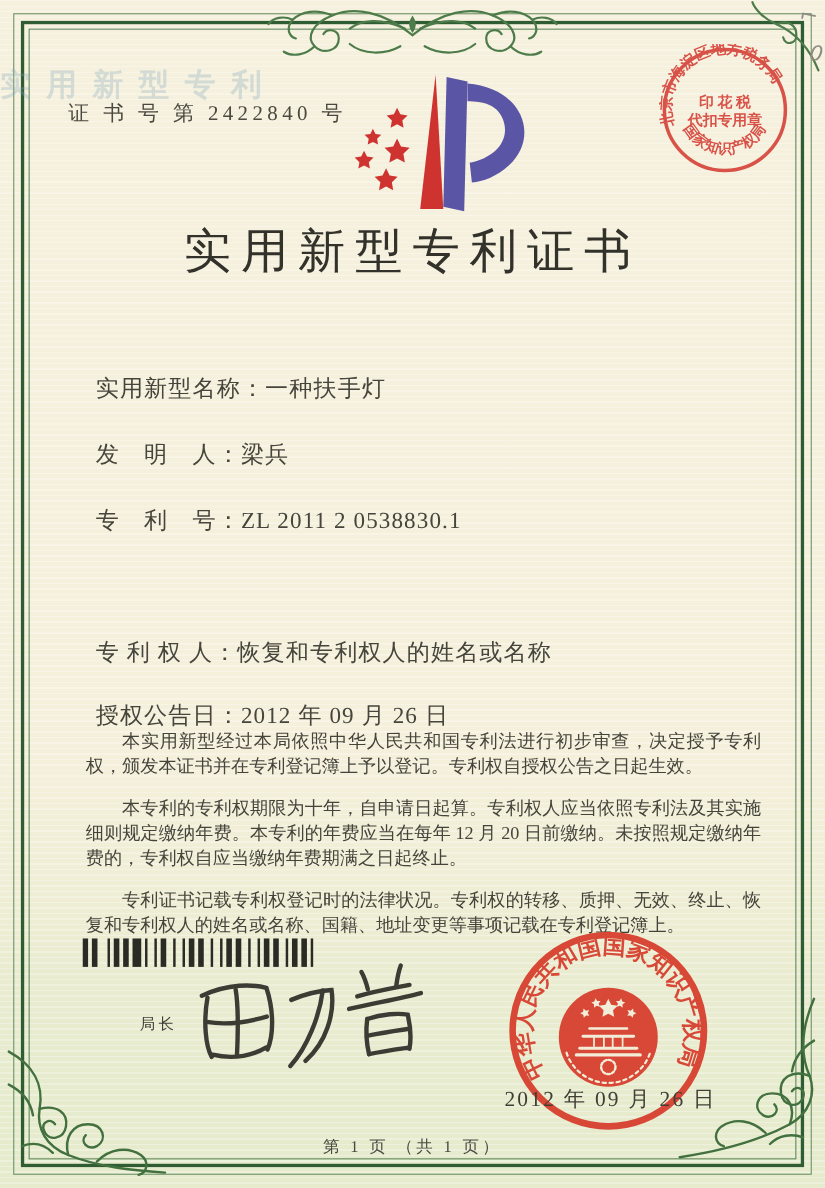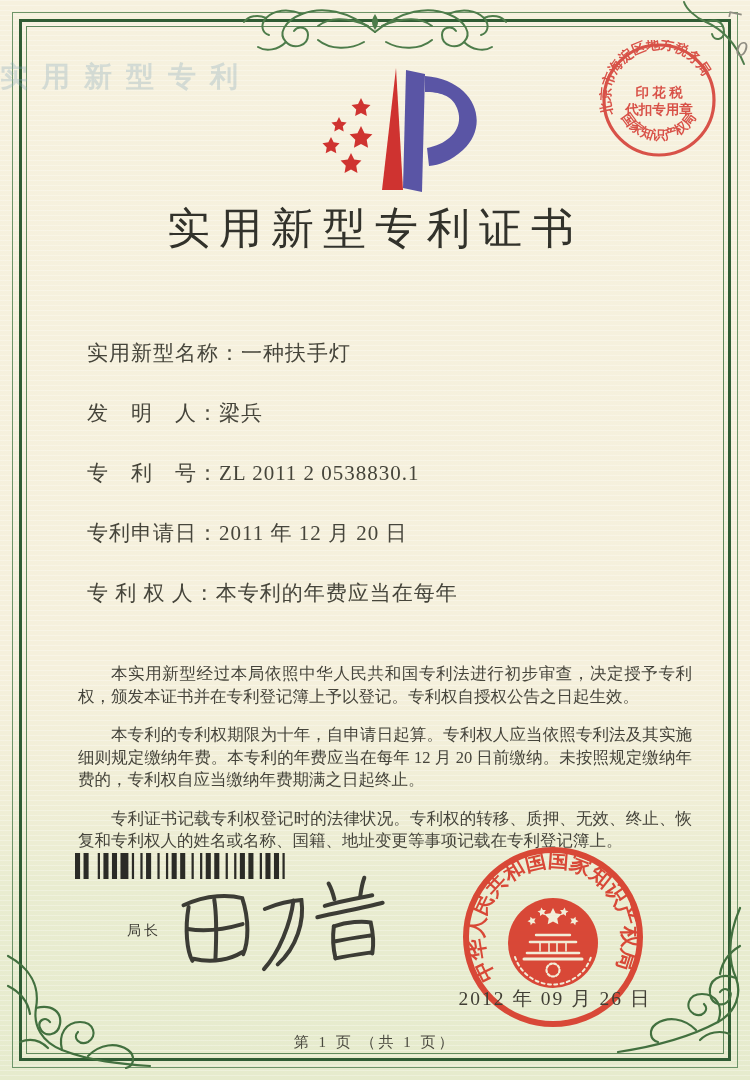--- a/index.html
+++ b/index.html
@@ -95,20 +95,21 @@
 
   <svg class="ornament" style="left:682px;top:0px" width="68" height="70" viewBox="0 0 68 70">
     <g stroke="#4d7c4a" fill="none" stroke-width="2" stroke-linecap="round">
       <path d="M62,64 C54,44 42,30 24,22 C12,17 4,8 2,2"></path>
       <path d="M24,22 C34,18 42,22 42,32 C42,40 32,42 30,34"></path>
     </g>
   </svg>
 
   <div class="watermark">实用新型专利</div>
 
+  <div class="cert-no">证 书 号 第 2422840 号</div>
 
   <svg class="logo" width="186" height="136" viewBox="0 0 186 136">
     <defs>
       <path id="st" d="M0,-1 L0.294,-0.405 L0.951,-0.309 L0.476,0.155 L0.588,0.809 L0,0.5 L-0.588,0.809 L-0.476,0.155 L-0.951,-0.309 L-0.294,-0.405 Z"></path>
     </defs>
     <g>
       <path d="M97,6 L104,128 L83,128 Z" fill="#cf3330"></path>
       <path d="M107,8 L126,12 L123,130 L104,126 Z" fill="#5a55a5"></path>
       <path d="M126,14 C176,18 192,62 164,88 C152,99 140,103 130,104 L128,86 C150,82 166,66 158,46 C153,33 140,30 126,30 Z" fill="#5a55a5"></path>
     </g>
@@ -142,25 +143,25 @@
 
   <div class="field" style="top:314px">
     <span class="lbl">实用新型名称：</span><span>一种扶手灯</span>
   </div>
   <div class="field" style="top:374px">
     <span class="lbl">发　明　人：</span><span>梁兵</span>
   </div>
   <div class="field" style="top:434px">
     <span class="lbl">专　利　号：</span><span>ZL 2011 2 0538830.1</span>
   </div>
-  <div class="field" style="top:494px">
-    <span class="lbl">专利申请日：</span><span>2011 年 12 月 20 日</span>
-  </div>
   <div class="field" style="top:554px">
-    <span class="lbl">专 利 权 人：</span><span>本专利的年费应当在每年</span>
+    <span class="lbl">专 利 权 人：</span><span>恢复和专利权人的姓名或名称</span>
+  </div>
+  <div class="field" style="top:611px">
+    <span class="lbl">授权公告日：</span><span>2012 年 09 月 26 日</span>
   </div>
 
   <div class="body-text">
     <p>本实用新型经过本局依照中华人民共和国专利法进行初步审查，决定授予专利权，颁发本证书并在专利登记簿上予以登记。专利权自授权公告之日起生效。</p>
     <p>本专利的专利权期限为十年，自申请日起算。专利权人应当依照专利法及其实施细则规定缴纳年费。本专利的年费应当在每年 12 月 20 日前缴纳。未按照规定缴纳年费的，专利权自应当缴纳年费期满之日起终止。</p>
     <p>专利证书记载专利权登记时的法律状况。专利权的转移、质押、无效、终止、恢复和专利权人的姓名或名称、国籍、地址变更等事项记载在专利登记簿上。</p>
   </div>
 
   <svg class="barcode" id="barcode-svg" width="216" height="26" viewBox="0 0 216 26">
       <rect x="0.00" y="0" width="5.08" height="26" fill="#2b2b26"></rect>

